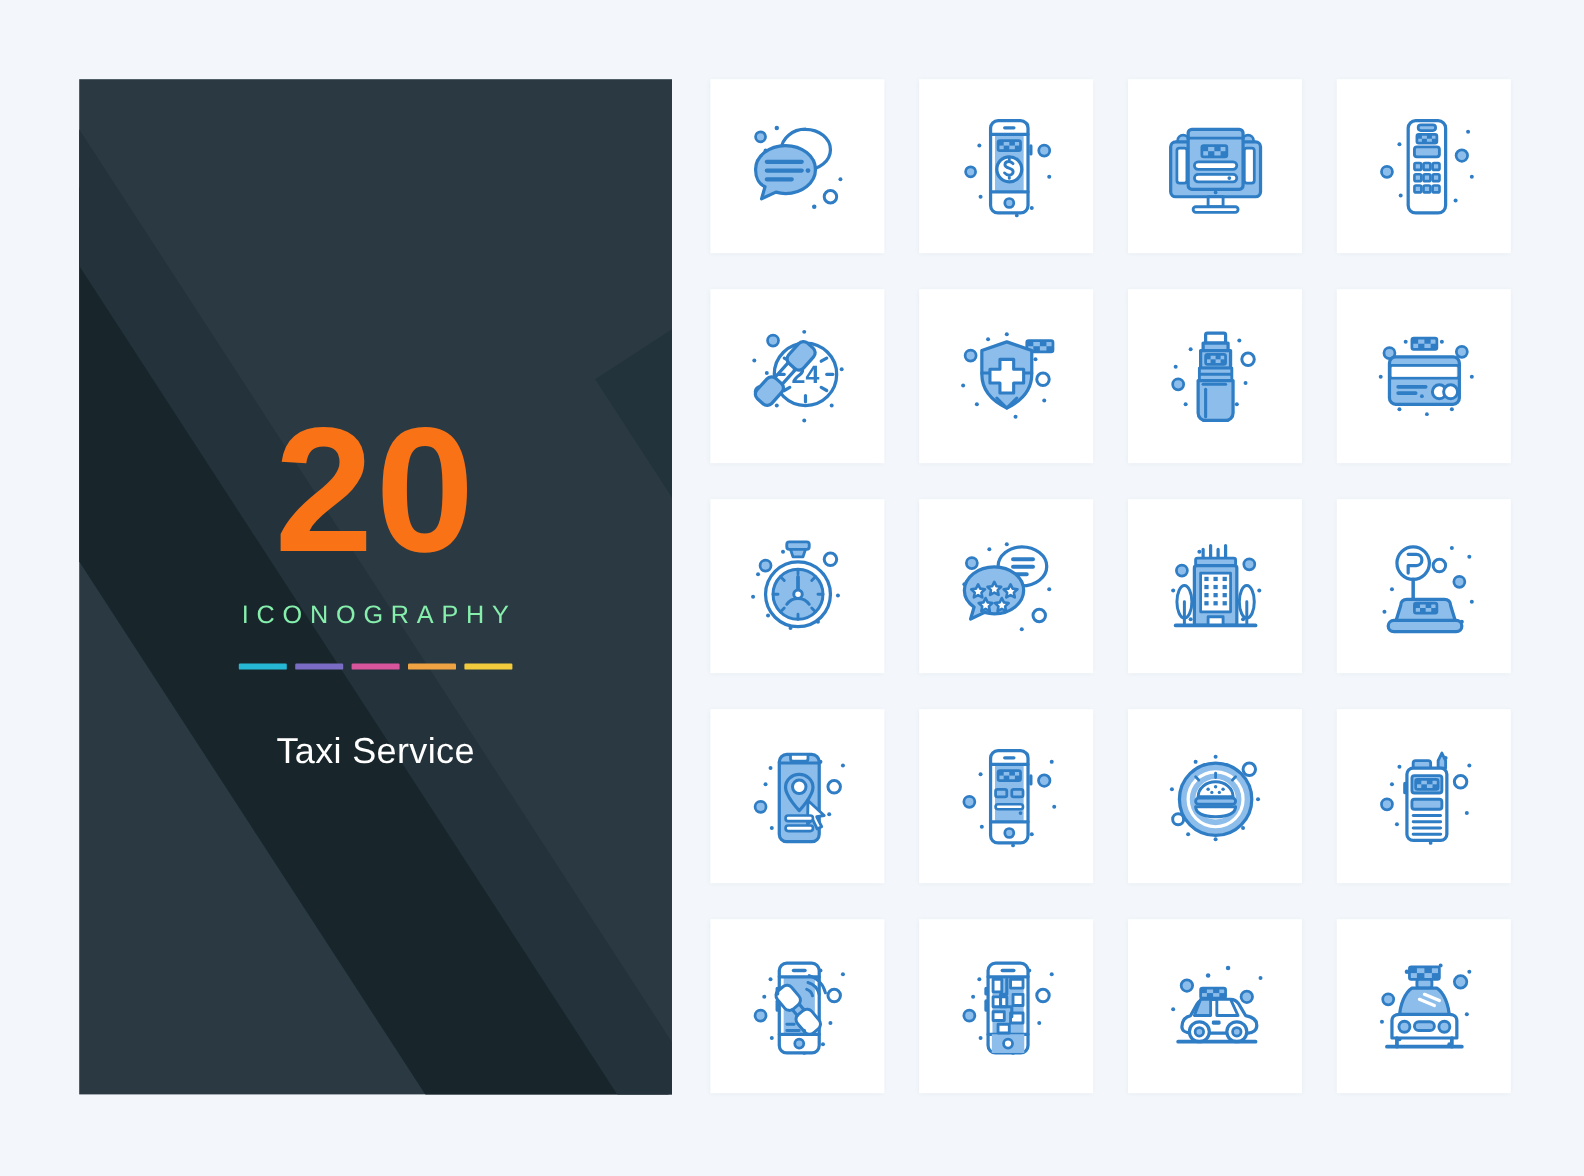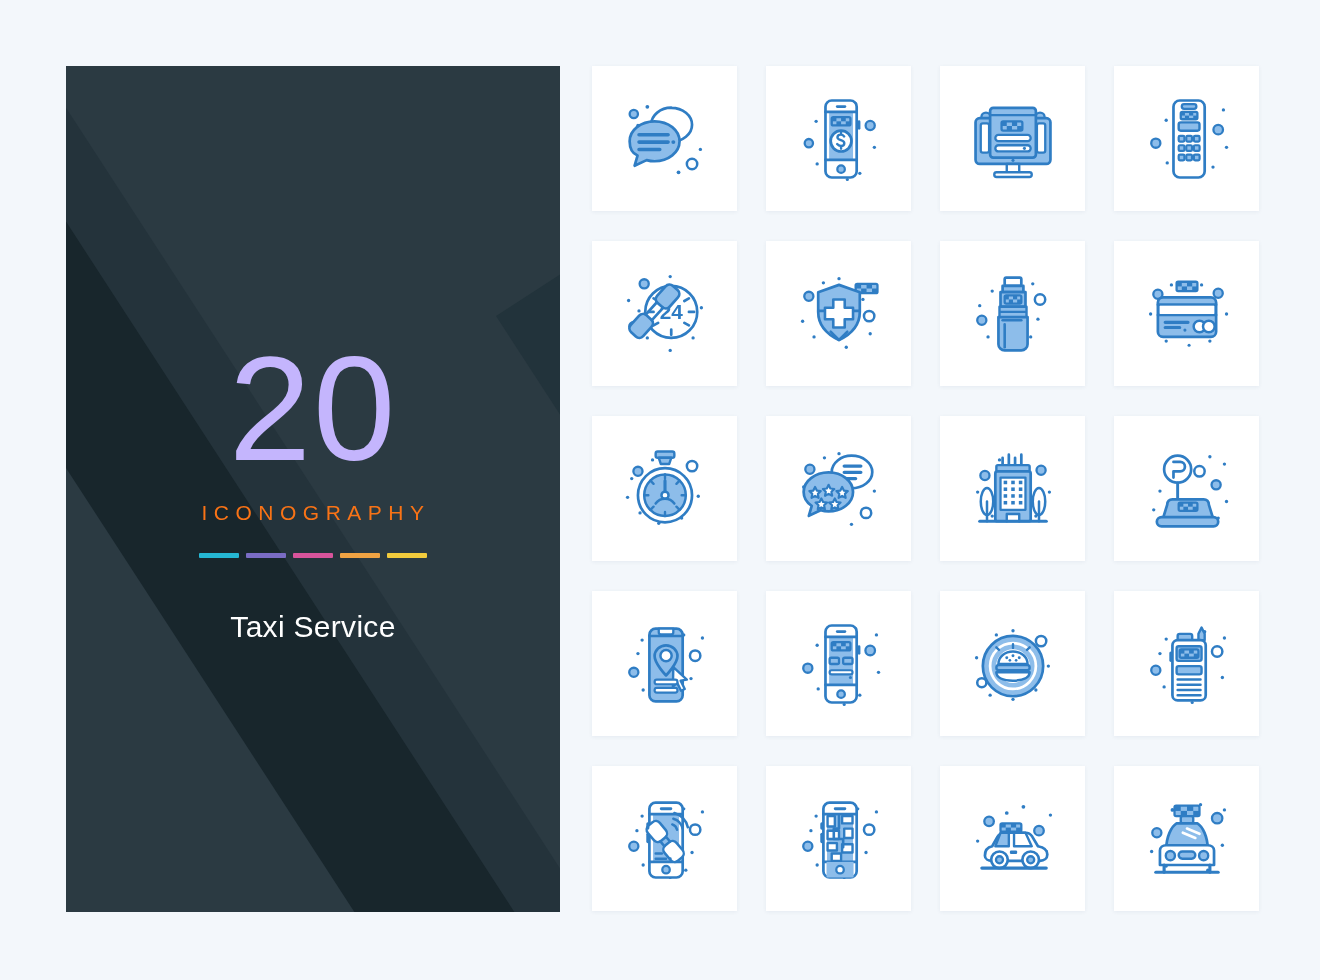--- a/index.html
+++ b/index.html
@@ -28,26 +28,26 @@
   }
   .band-c{
     left:430px;top:250px;width:190px;height:1200px;
     background:#22333b;transform:rotate(-33deg);
   }
   #cover .inner{
     position:relative;z-index:5;width:100%;height:100%;
     display:flex;flex-direction:column;align-items:center;justify-content:center;
   }
   #bignum{
-    color:#c4b5fd;font-size:148px;line-height:1;font-weight:400;
+    color:#f97316;font-size:148px;line-height:1;font-weight:700;
     letter-spacing:2px;margin-bottom:18px;
     font-family:"Liberation Sans", sans-serif;
   }
   #wordmark{
-    color:#f97316;font-size:21px;letter-spacing:6.5px;font-weight:400;
+    color:#86efac;font-size:21px;letter-spacing:6.5px;font-weight:400;
     margin-bottom:28px;padding-left:6px;
   }
   #bars{display:flex;gap:7px;margin-bottom:52px;}
   #bars .bar{width:40px;height:5px;border-radius:1px;}
   #subtitle{
     color:#ffffff;font-size:30px;font-weight:400;letter-spacing:.3px;
   }
 
   
   #grid{

